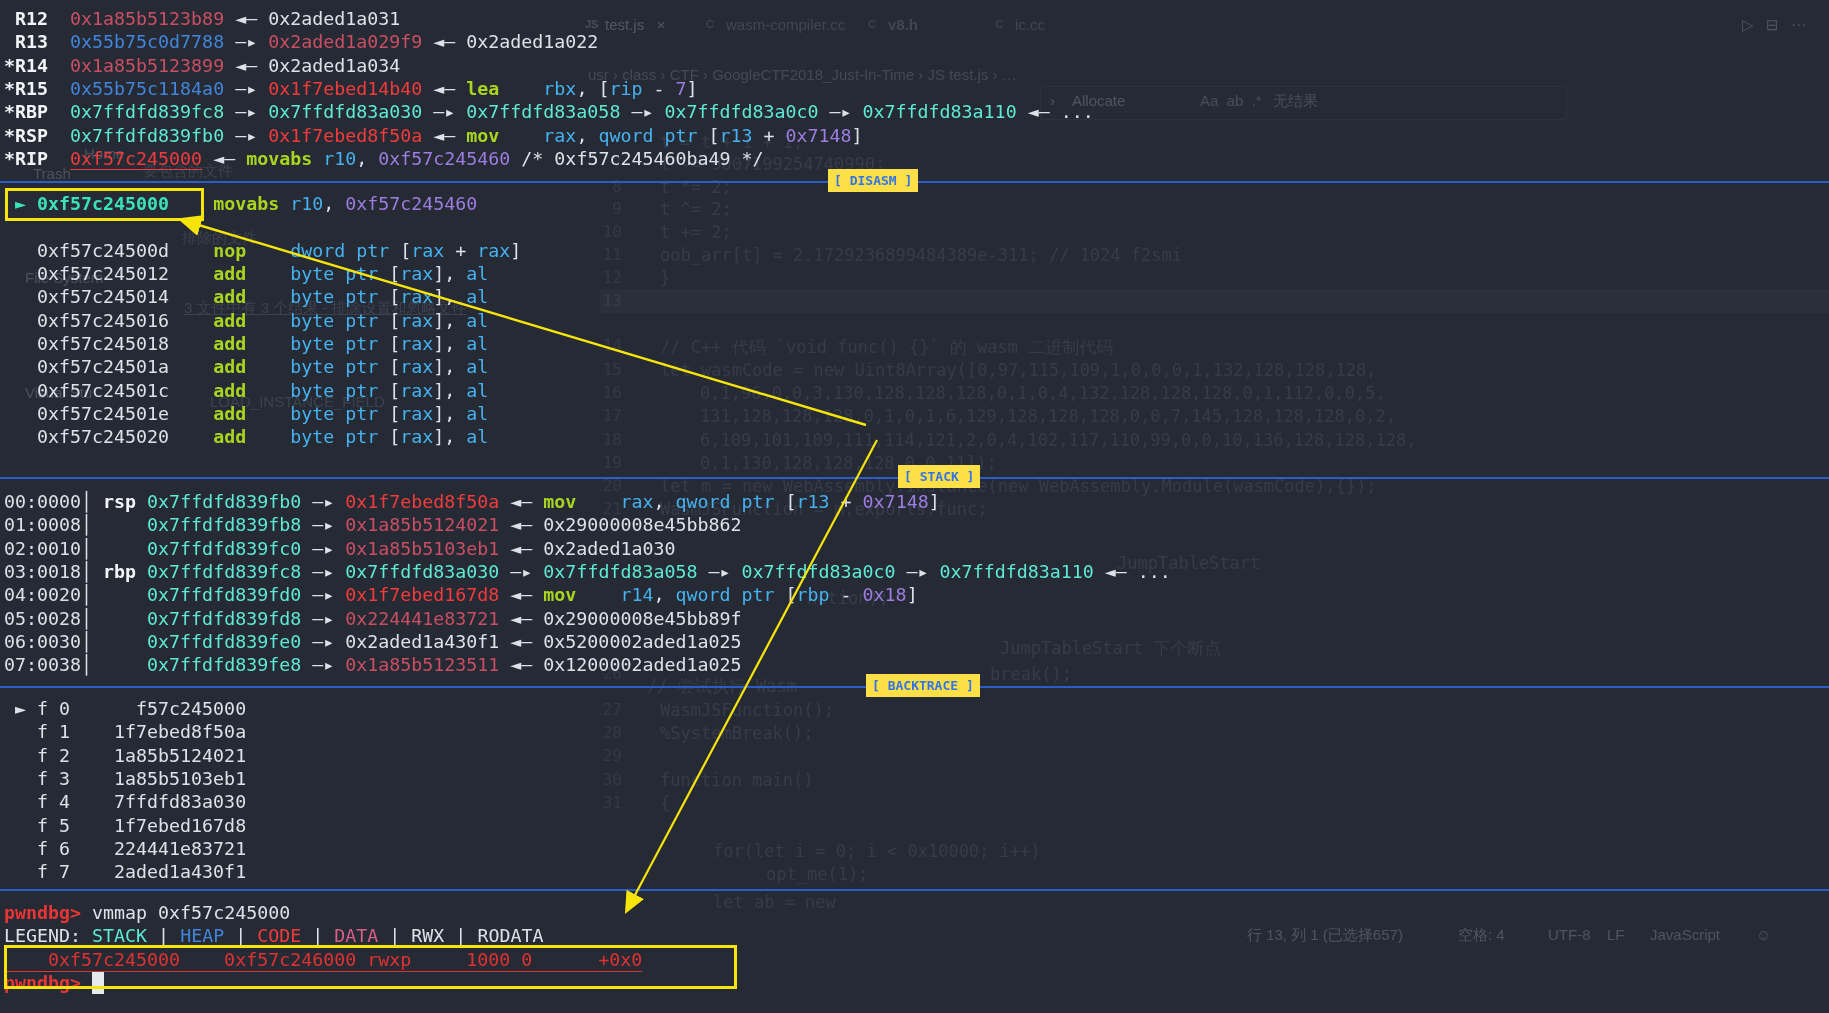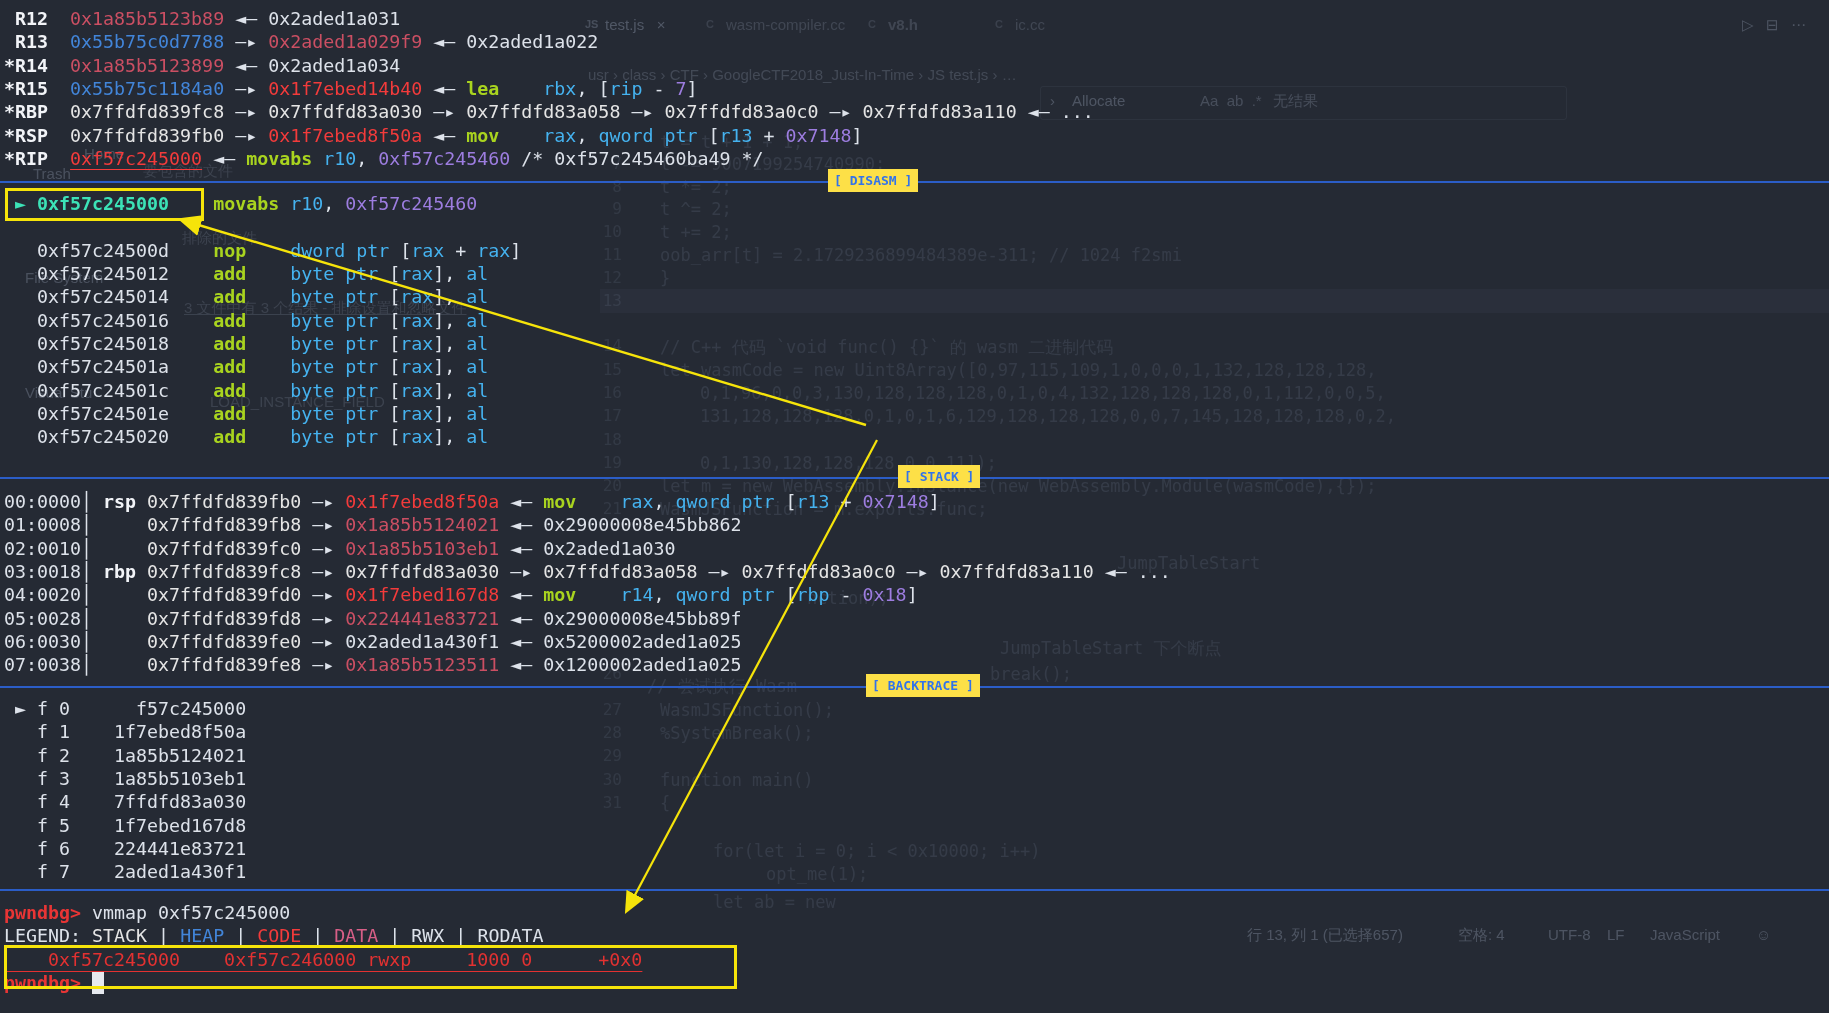--- a/index.html
+++ b/index.html
@@ -19,21 +19,21 @@
              color:#9fb0cc;opacity:.11;}
   .bg-band{position:absolute;background:rgba(140,160,200,0.05);}
   .bg-searchbox{position:absolute;border:1px solid rgba(170,190,220,0.12);
                 border-radius:3px;}
   
   #term{position:absolute;inset:0;z-index:2;}
   .sect{position:absolute;left:4px;}
   .tline{height:23.33px;line-height:23.33px;font-size:18.3px;white-space:pre;}
   .c-wh{color:#dde2ea}
   .c-rn{color:#f2f4f8;font-weight:bold}
-  .c-st{color:#e5e5e5}
+  .c-st{color:#5eead4}
   .c-hp{color:#4285d9}
   .c-cd{color:#f33b3b}
   .c-cu{color:#f33b3b;text-decoration:underline;text-underline-offset:4px}
   .c-dt{color:#cb4f63}
   .c-im{color:#9d7de0}
   .c-rg{color:#45b2ef}
   .c-mn{color:#a9d41f;font-weight:bold}
   .c-tl{color:#3ce2b7;font-weight:bold}
   .c-pr{color:#e83535;font-weight:bold}
   .c-pk{color:#d75f87}
@@ -93,20 +93,21 @@
     <div class="bg-gutter" style="top: 291px;">13</div>
     <div class="bg-gutter" style="top: 336px;">14</div>
     <div class="bg-code" style="left: 660px; top: 336px;">// C++ 代码 `void func() {}` 的 wasm 二进制代码</div>
     <div class="bg-gutter" style="top: 360px;">15</div>
     <div class="bg-code" style="left: 660px; top: 360px;">let wasmCode = new Uint8Array([0,97,115,109,1,0,0,0,1,132,128,128,128,</div>
     <div class="bg-gutter" style="top: 383px;">16</div>
     <div class="bg-code" style="left: 700px; top: 383px;">0,1,96,0,0,3,130,128,128,128,0,1,0,4,132,128,128,128,0,1,112,0,0,5,</div>
     <div class="bg-gutter" style="top: 406px;">17</div>
     <div class="bg-code" style="left: 700px; top: 406px;">131,128,128,128,0,1,0,1,6,129,128,128,128,0,0,7,145,128,128,128,0,2,</div>
     <div class="bg-gutter" style="top: 430px;">18</div>
+    <div class="bg-code" style="left: 700px; top: 430px;">6,109,101,109,111,114,121,2,0,4,102,117,110,99,0,0,10,136,128,128,128,</div>
     <div class="bg-gutter" style="top: 453px;">19</div>
     <div class="bg-code" style="left: 700px; top: 453px;">0,1,130,128,128,128,0,0,11]);</div>
     <div class="bg-gutter" style="top: 476px;">20</div>
     <div class="bg-code" style="left: 660px; top: 476px;">let m = new WebAssembly.Instance(new WebAssembly.Module(wasmCode),{});</div>
     <div class="bg-gutter" style="top: 499px;">21</div>
     <div class="bg-code" style="left: 660px; top: 499px;">WasmJSFunction = m.exports.func;</div>
     <div class="bg-code" style="left: 1117px; top: 553px;">JumpTableStart</div>
     <div class="bg-code" style="left: 807px; top: 588px;">nction);</div>
     <div class="bg-code" style="left: 1000px; top: 637px;">JumpTableStart 下个断点</div>
     <div class="bg-gutter" style="top: 664px;">26</div>

